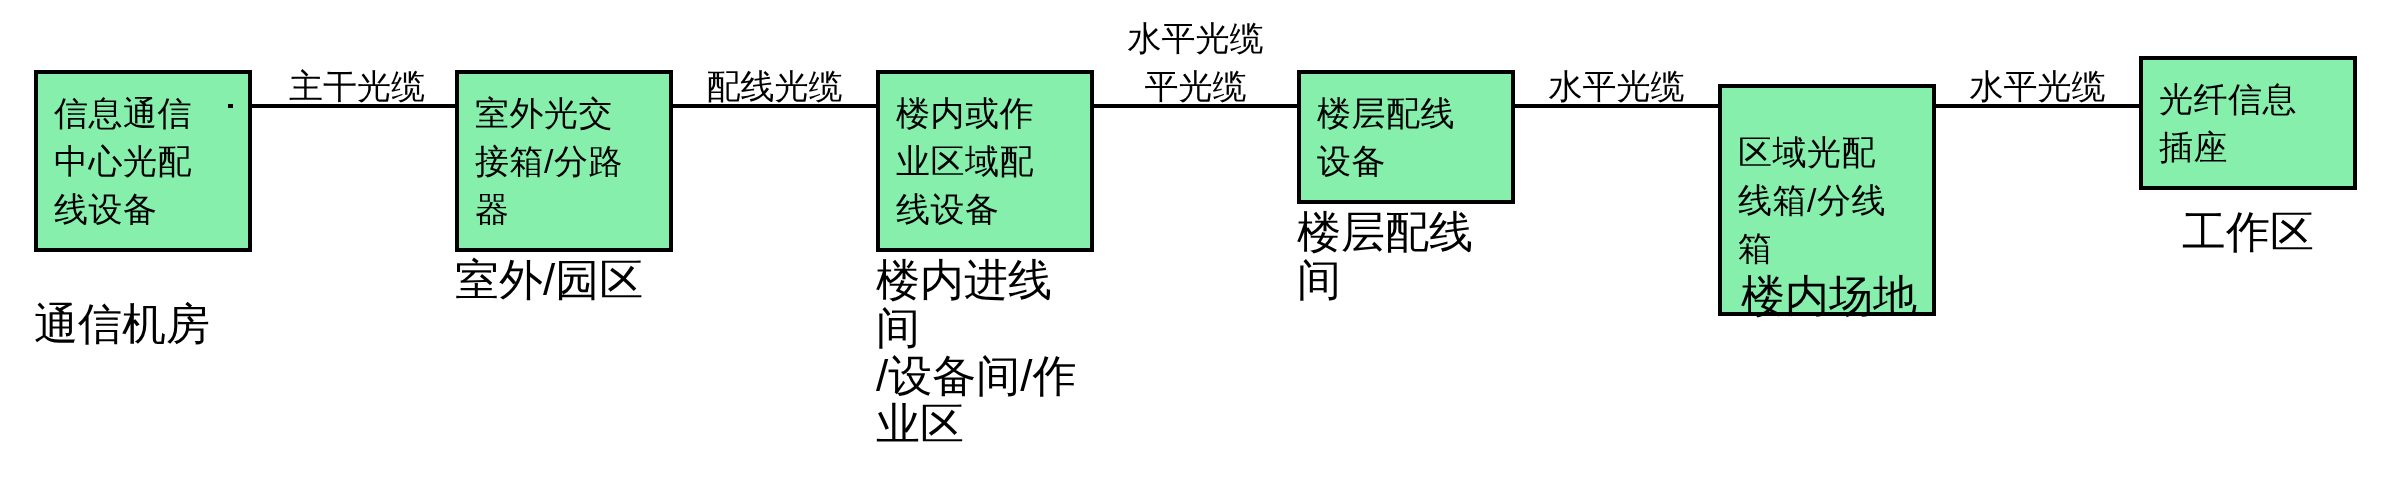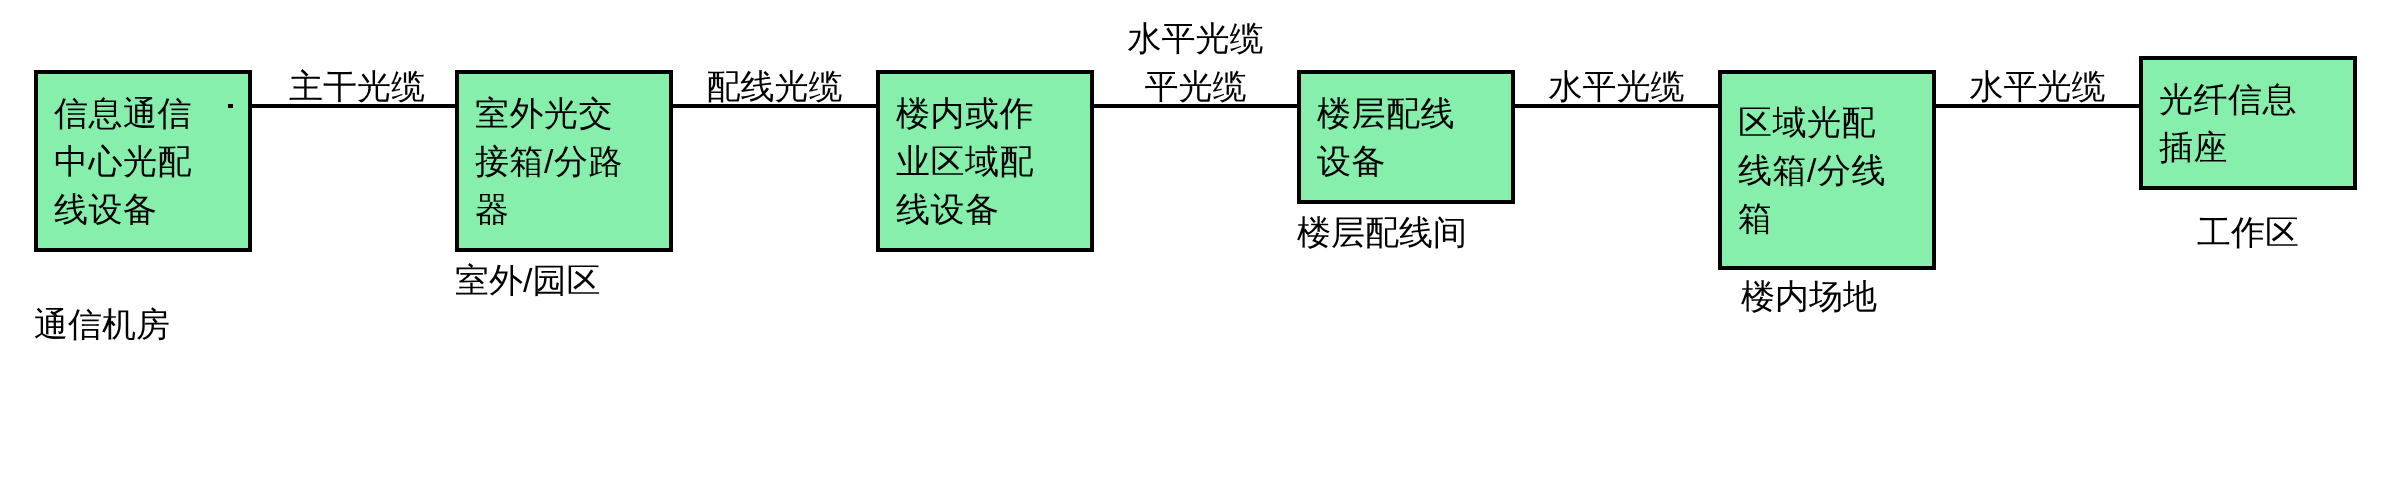--- a/index.html
+++ b/index.html
@@ -37,21 +37,21 @@
     letter-spacing: 0.5px;
     padding: 0 16px;
     text-align: left;
     white-space: pre-line;
   }
 
   
   .caption {
     position: absolute;
     box-sizing: border-box;
-    font-size: 34px;
+    font-size: 44px;
     line-height: 48px;
     text-align: left;
     white-space: pre-line;
   }
   .caption.center {
     text-align: center;
   }
 
   
   .connector-line {
@@ -100,35 +100,38 @@
   <div class="caption" style="left: 455px; top: 256px; width: 218px;">室外/园区</div>
 
   <div class="connector-label" style="left:673px; top:62px; width:203px;text-align:center;">配线光缆</div>
   <div class="connector-line" style="left:673px; top:104px; width:203px;"></div>
 
   <div class="node" style="left: 876px; top: 70px; width: 218px; height: 182px;">
     <div class="node-label">楼内或作
 业区域配
 线设备</div>
   </div>
+  <div class="caption" style="left: 876px; top: 256px; width: 218px;">楼内进线间
+/设备间/作
+业区</div>
 
   <div class="connector-label" style="left:1094px; top:14px; width:203px;">水平光缆
 平光缆</div>
   <div class="connector-line" style="left:1094px; top:104px; width:203px;"></div>
 
   <div class="node" style="left: 1297px; top: 70px; width: 218px; height: 134px; align-items: center;">
     <div class="node-label">楼层配线
 设备</div>
   </div>
   <div class="caption" style="left: 1297px; top: 208px; width: 218px;">楼层配线间</div>
 
   <div class="connector-label" style="left:1515px; top:62px; width:203px;">水平光缆</div>
   <div class="connector-line" style="left:1515px; top:104px; width:203px;"></div>
 
-  <div class="node" style="left: 1718px; top: 70px; width: 218px; height: 200px; align-items: center;">
+  <div class="node" style="left: 1718px; top: 84px; width: 218px; height: 232px; align-items: center;">
     <div class="node-label">区域光配
 线箱/分线
 箱</div>
   </div>
   <div class="caption" style="left: 1718px; top: 272px; width: 218px; margin-left: 23px;">楼内场地</div>
 
   <div class="connector-label" style="left:1936px; top:62px; width:203px;">水平光缆</div>
   <div class="connector-line" style="left:1936px; top:104px; width:203px;"></div>
 
   <div class="node" style="left: 2139px; top: 56px; width: 218px; height: 134px;">

